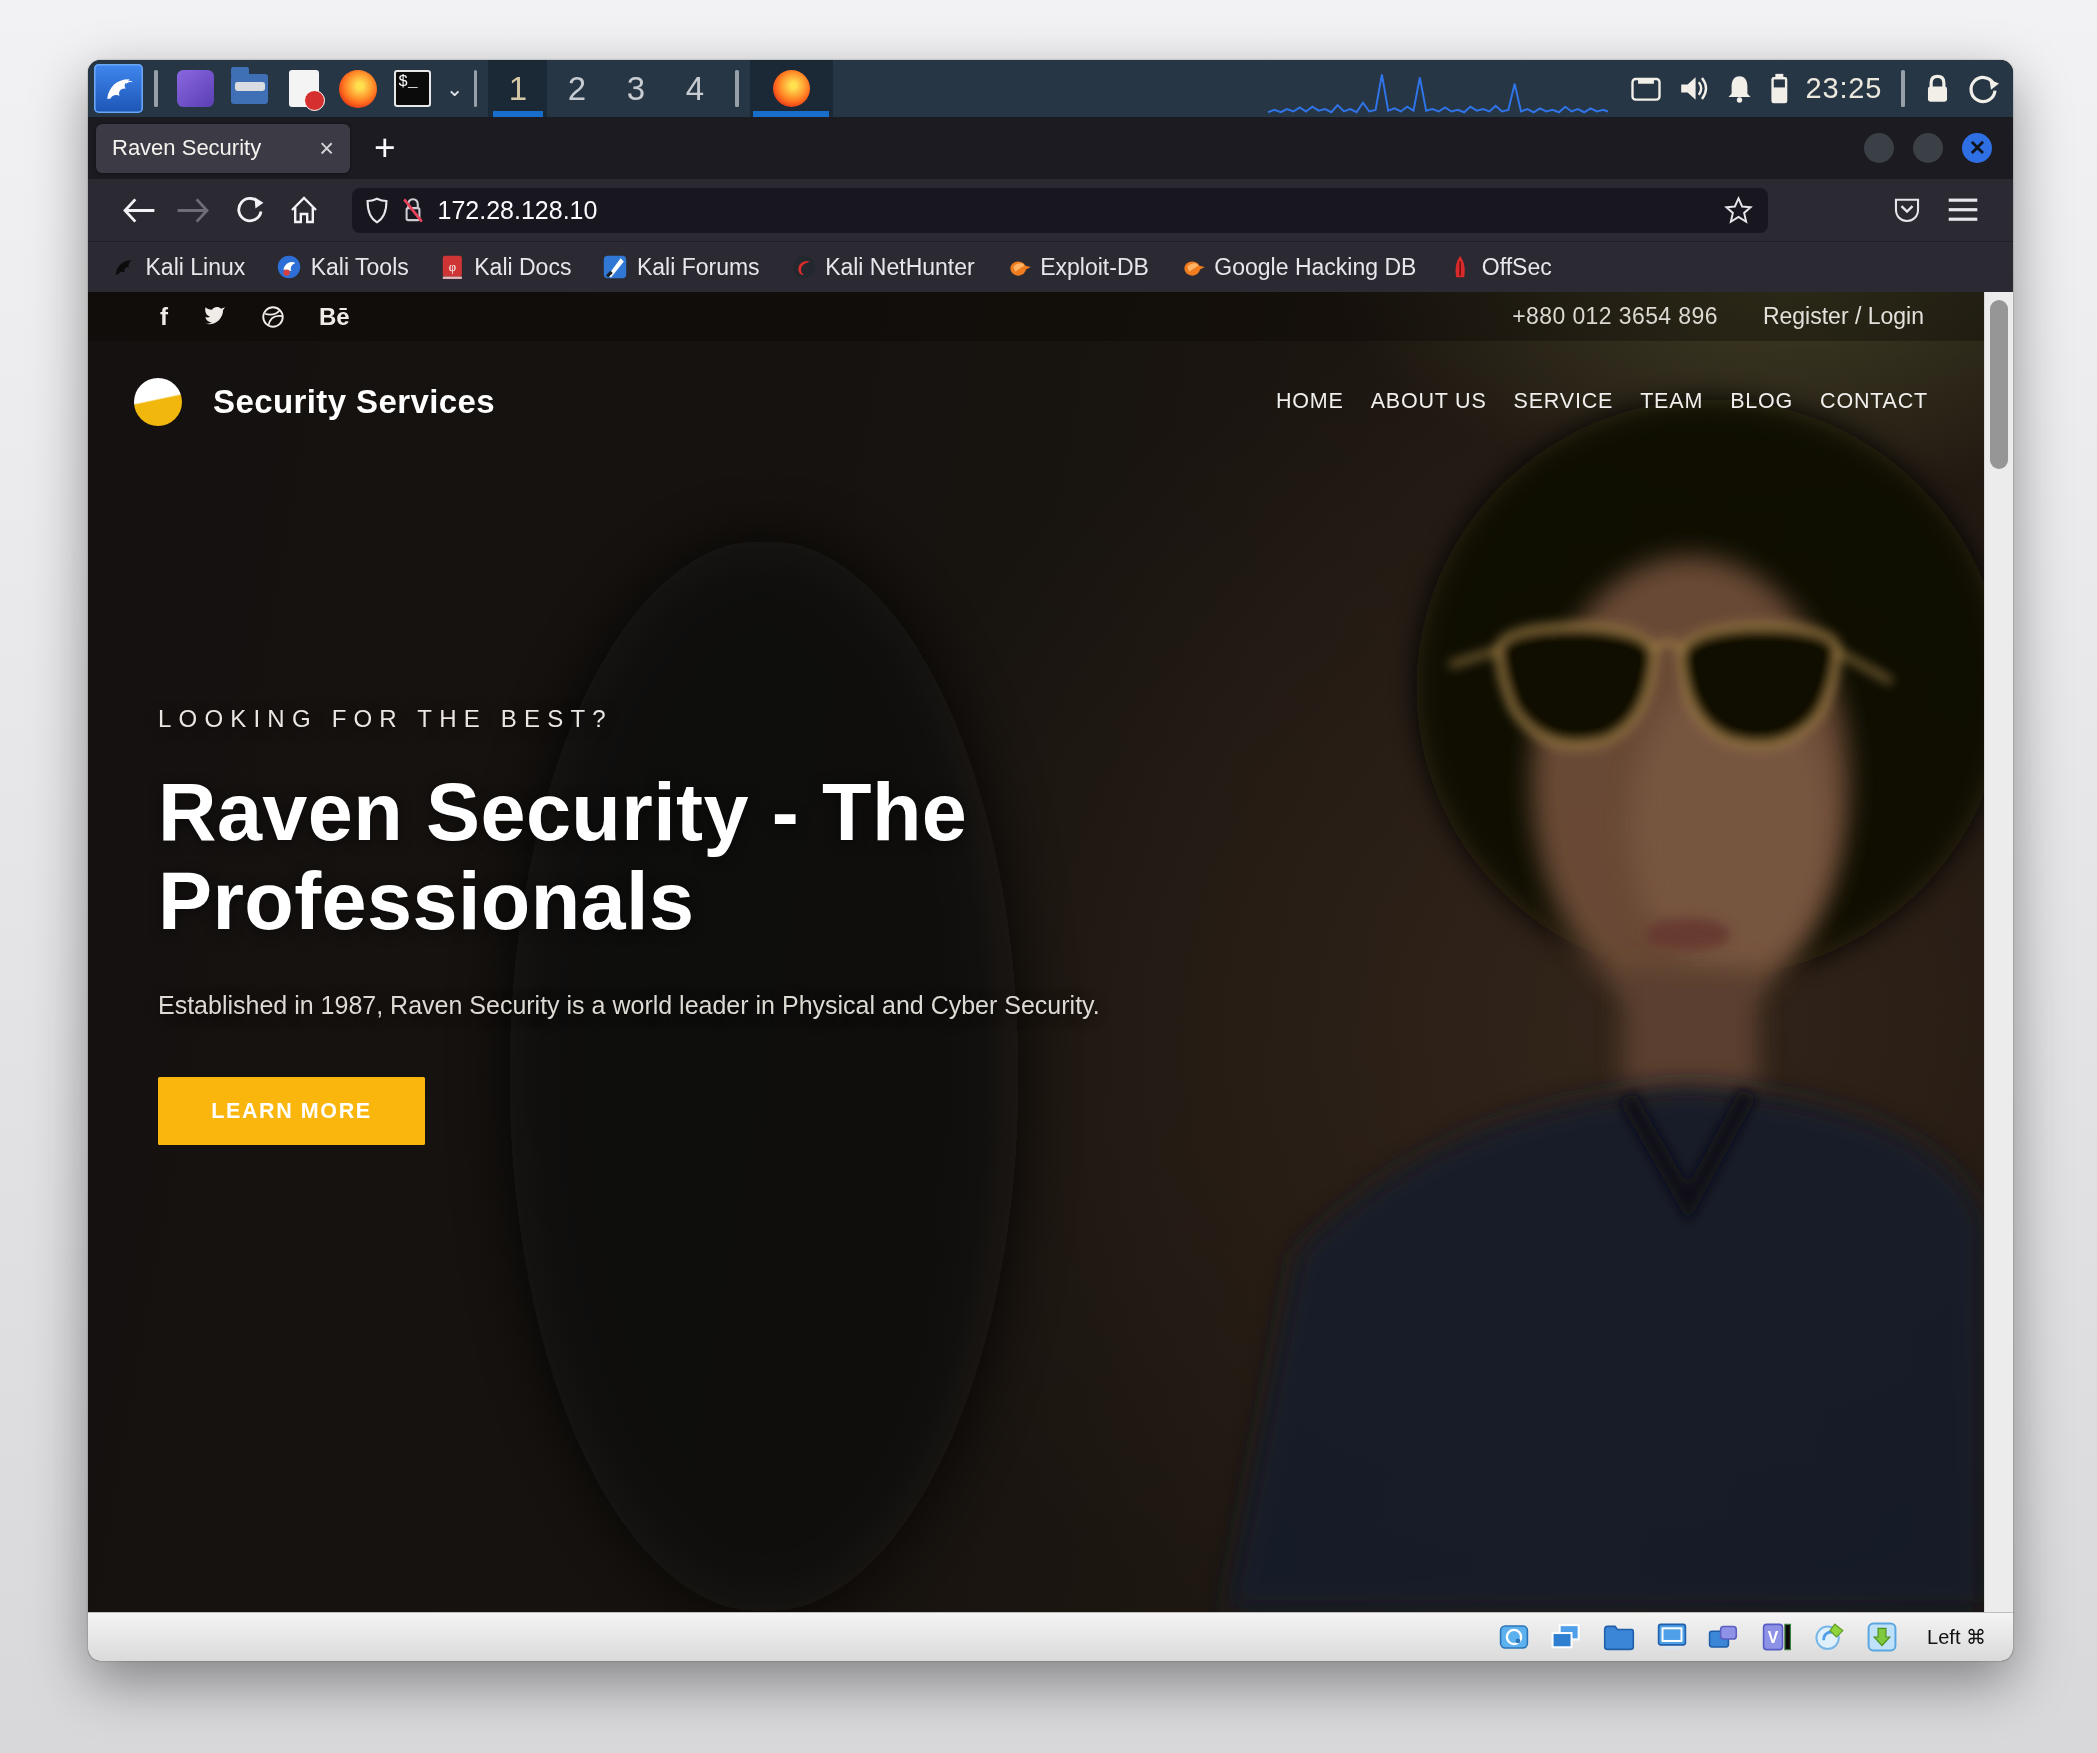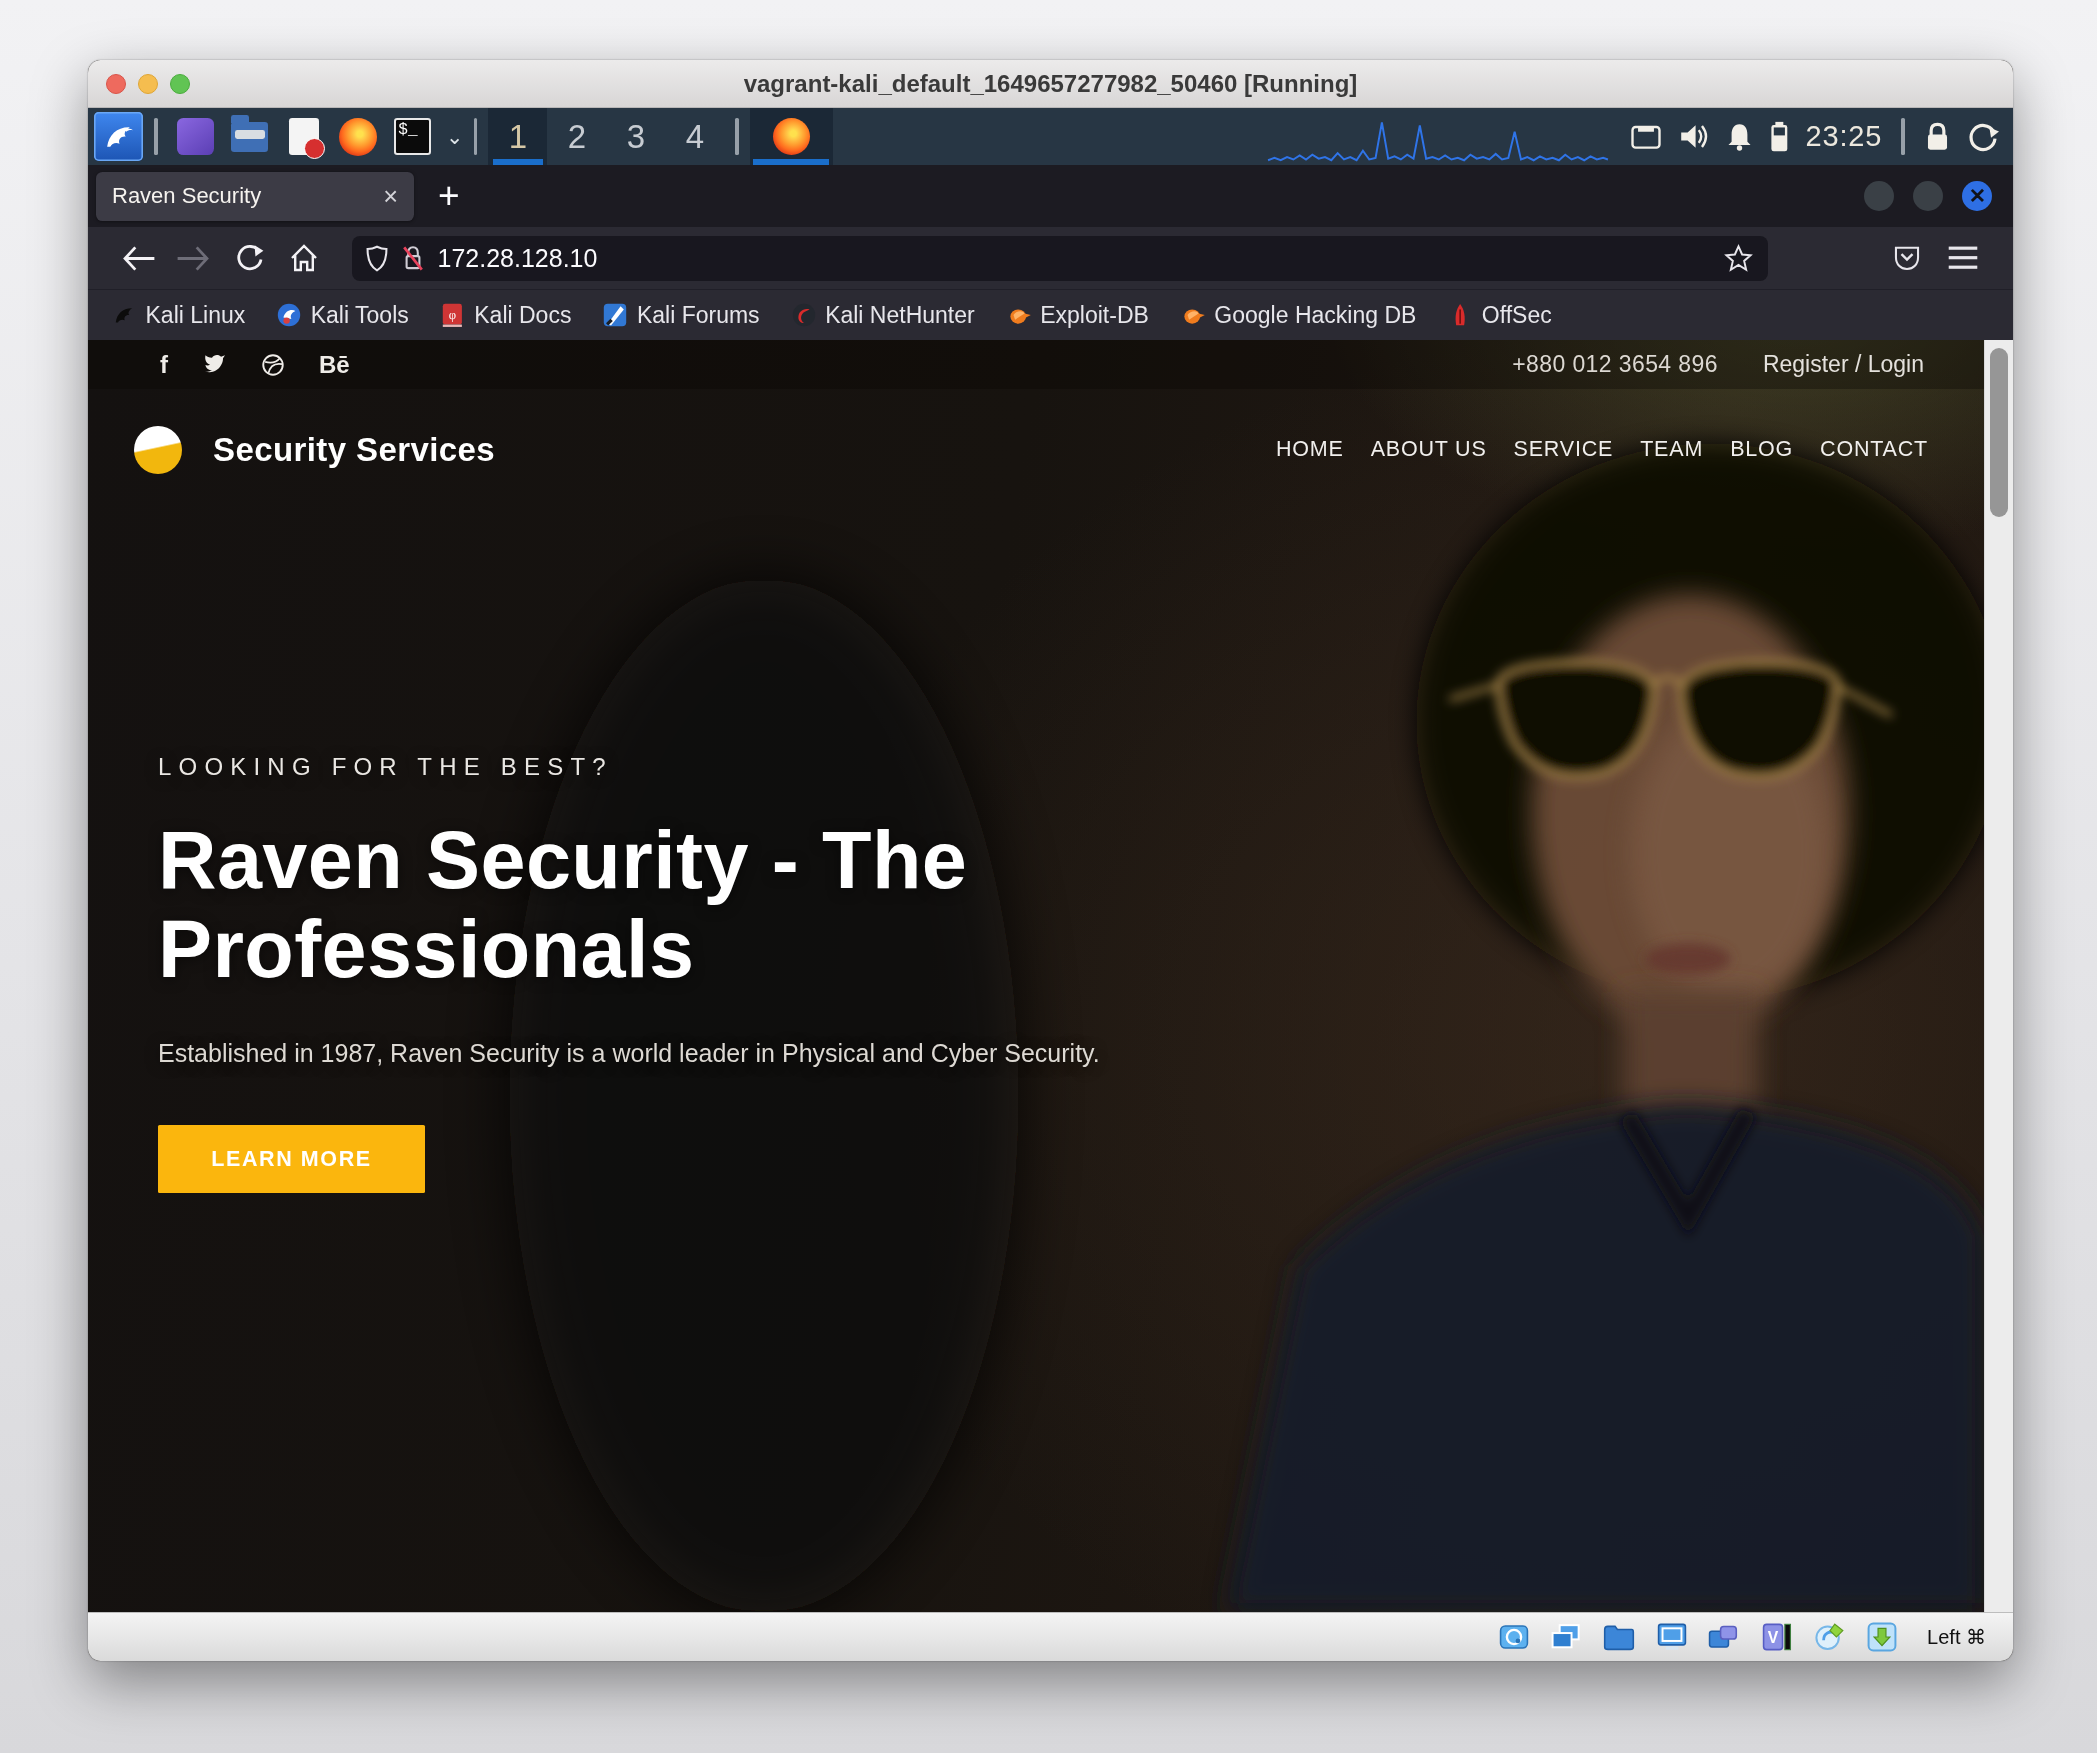--- a/index.html
+++ b/index.html
@@ -57,21 +57,21 @@
   .task-btn { width:83px; height:57px; display:grid; place-items:center;
     background:#1b2836; position:relative; }
   .task-btn::after { content:""; position:absolute; left:3.2px; right:3.2px; bottom:0;
     height:5.6px; background:#1a6ecb; }
   .panel-spacer { flex:1; display:flex; align-items:flex-end; justify-content:flex-end; height:57px; }
   .tray { display:flex; align-items:center; gap:16px; margin:0 14.3px 0 20.7px; }
   .tray svg { display:block; }
   .clock { font-size:29px; color:#ece8de; letter-spacing:0.8px; }
   
   .tabbar { flex:0 0 62px; background:#1c1b22; display:flex; align-items:center; }
-  .tab { width:318px; height:49px; margin-left:8px; border-radius:6.4px; background:#3c3b45;
+  .tab { width:254px; height:49px; margin-left:8px; border-radius:6.4px; background:#3c3b45;
     display:flex; align-items:center; padding:0 16px; box-shadow:0 0.8px 3.2px rgba(0,0,0,.4);}
   .tab-title { font-size:22px; color:#f6f3ef; }
   .tab-close { margin-left:auto; font-size:25.4px; color:#d3d3d8; }
   .newtab { font-size:37px; color:#fbfbfe; margin-left:24px; font-weight:300; }
   .winbtns { margin-left:auto; margin-right:20.7px; display:flex; gap:19px; align-items:center; }
   .winbtn { width:30px; height:30px; border-radius:50%; background:#3a4046; }
   .winbtn.close { background:#2e6fe4; color:#10131a; display:grid; place-items:center;
     font-size:20.7px; font-weight:bold; }
   .navbar { flex:0 0 62px; background:#2b2a33; display:flex; align-items:center; padding:0 30px; }
   .nav-icon { width:41px; height:41px; display:grid; place-items:center; margin-right:14.3px; }
@@ -125,28 +125,20 @@
     border-top:0.8px solid #bdbdbd; display:flex; align-items:center;
     justify-content:flex-end; gap:20.7px; padding-right:27px; }
   .vb-ico { width:32px; height:32px; display:grid; place-items:center; }
   .hostkey { font-size:20px; color:#111; margin-left:8px; }
 </style>
 </head>
 <body>
 
 <div class="vm-window">
 
-  <div class="titlebar">
-    <div class="dots">
-      <div class="dot red"></div>
-      <div class="dot yellow"></div>
-      <div class="dot green"></div>
-    </div>
-    <div class="vm-title">vagrant-kali_default_1649657277982_50460 [Running]</div>
-  </div>
 
   <div class="kali-panel">
     <div class="kali-menu-btn">
       <svg width="33" height="33" viewBox="0 0 64 64">
         <path d="M10 52 C13 28 30 13 54 14 C44 20 42 27 46 32 C36 31 31 38 34 46 C27 43 19 45 16 52 Z M44 18 C50 15 56 16 60 20 C55 19 50 20 47 23 Z" fill="#ffffff"></path>
       </svg>
     </div>
     <div class="panel-sep"></div>
     <div class="launcher">
         <div class="icon-app"></div>

